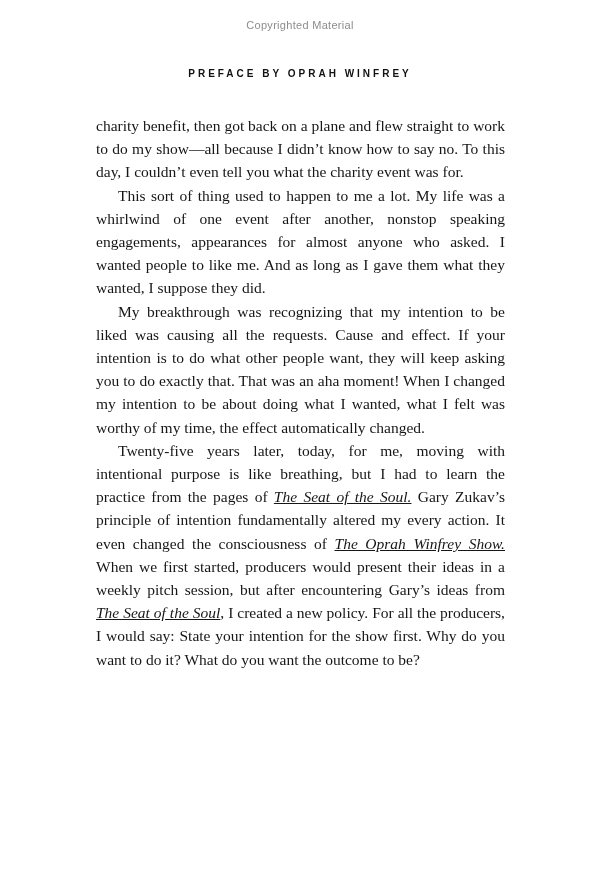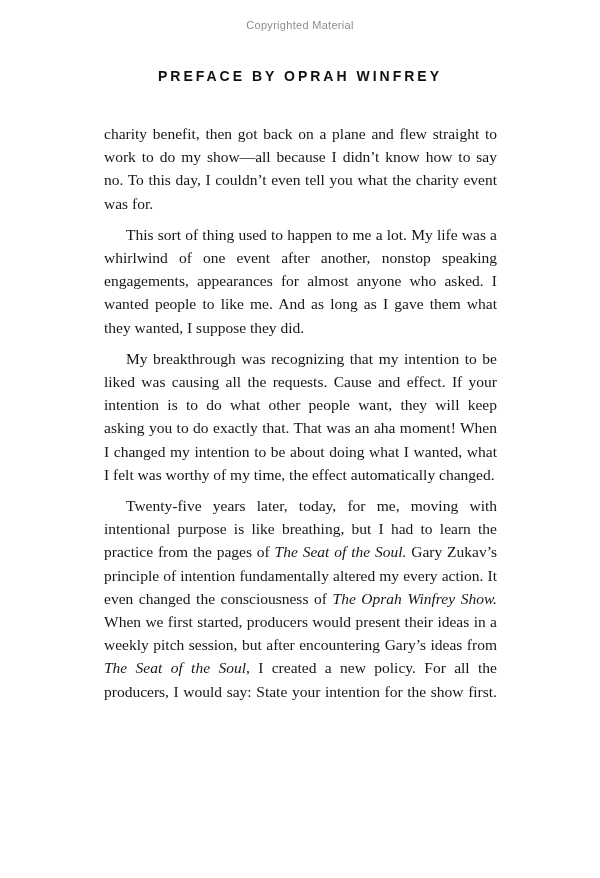--- a/index.html
+++ b/index.html
@@ -29,40 +29,40 @@
   .copyright.top { top: 19px; }
   .copyright.bottom { top: 848px; }
   .preface-title {
     position: absolute;
     top: 68px;
     left: 0;
     width: 100%;
     margin: 0;
     text-align: center;
     font-family: "Liberation Sans", sans-serif;
-    font-size: 14px;
+    font-size: 10px;
     font-weight: bold;
     letter-spacing: 3px;
     color: #111111;
   }
   .text-block {
     position: absolute;
     top: 114px;
     left: 96px;
     width: 409px;
     font-size: 15.5px;
     line-height: 23.2px;
     text-align: justify;
   }
   .para {
-    margin: 8px;
+    margin: 0;
     padding: 0;
   }
   .para.indent { text-indent: 22px; }
-  .para em { font-style: italic; }
+  .para em { font-style: italic; text-decoration: underline; }
   .page-number {
     position: absolute;
     top: 792px;
     left: 0;
     width: 100%;
     text-align: center;
     font-family: "Liberation Serif", serif;
     font-size: 13px;
     color: #161616;
   }

